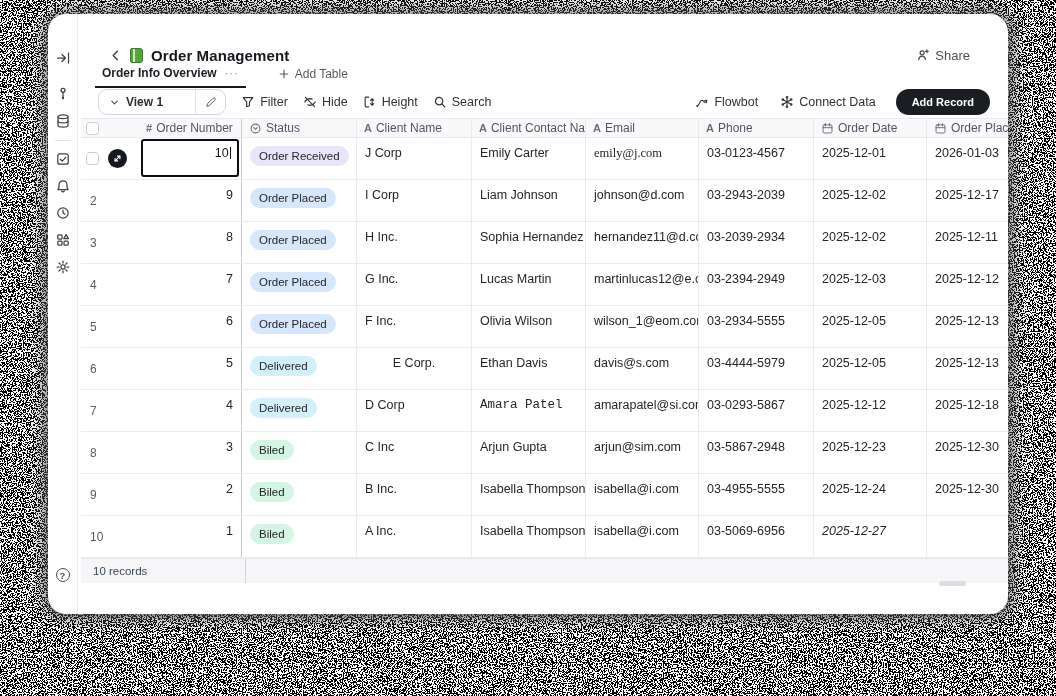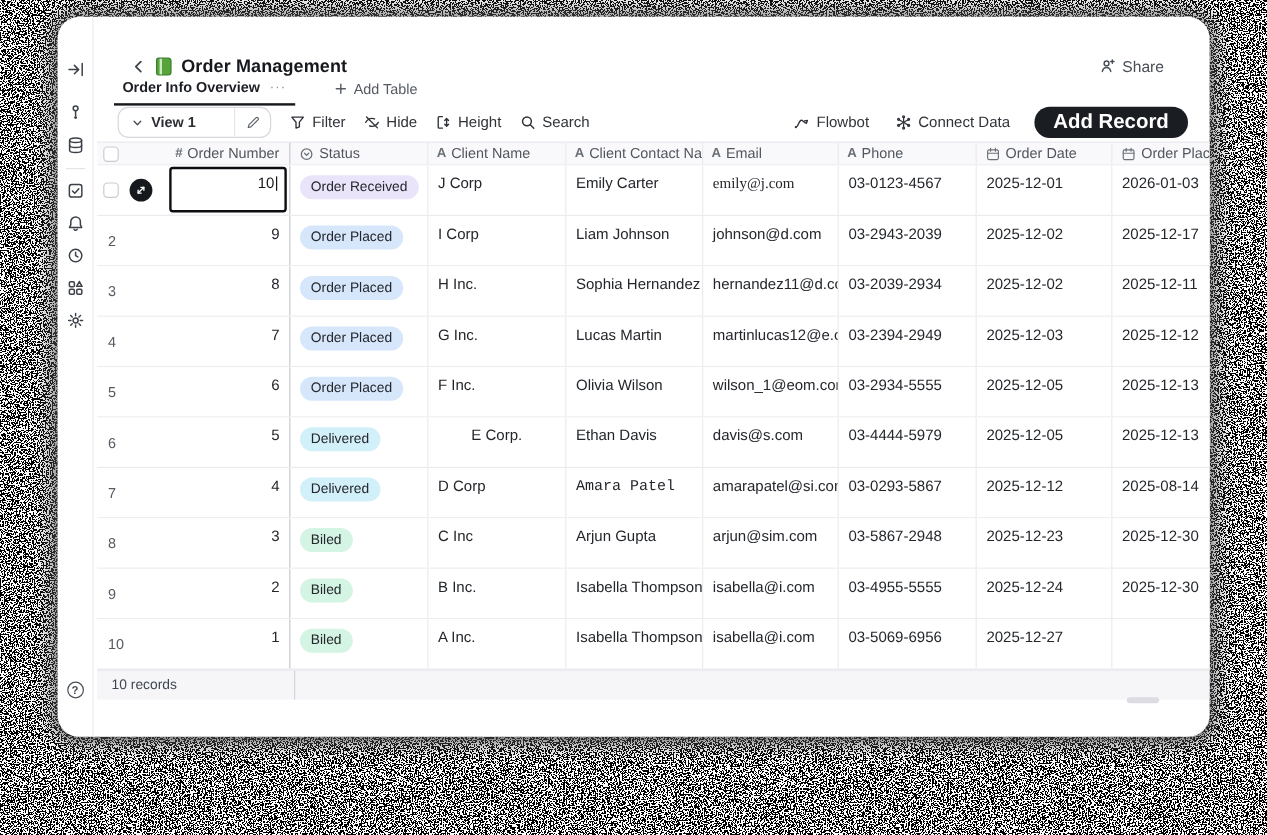--- a/index.html
+++ b/index.html
@@ -42,21 +42,21 @@
   .tab-dots { font-size:11px; color:#8a8f98; letter-spacing:1px; line-height:1; }
   .add-table-btn { display:flex; align-items:center; gap:5px; margin-left:32px; font-size:12px; font-weight:500; color:#565b63; background:none; border:none; cursor:pointer; padding-top:1px; }
 
   .toolbar { margin-top:2px; height:28px; display:flex; align-items:center; padding:0 18px 0 20px; }
   .view-select { display:flex; align-items:center; height:26px; border:1px solid #d7d7dd; border-radius:9px; overflow:hidden; background:#fff; }
   .view-main { display:flex; align-items:center; gap:6px; padding:0 10px; height:100%; cursor:pointer; }
   .view-label { font-size:12px; font-weight:600; color:#2b2f35; padding-right:22px; }
   .view-edit { width:30px; height:100%; display:flex; align-items:center; justify-content:center; border-left:1px solid #e4e4e9; color:#5a5f67; cursor:pointer; background:none; border-top:none;border-right:none;border-bottom:none; }
   .tool-btn { display:flex; align-items:center; gap:5px; font-size:12.5px; font-weight:500; color:#2f3339; background:none; border:none; cursor:pointer; margin-left:15px; }
   .tool-btn.right { margin-left:22px; }
-  .add-record-btn { margin-left:20px; height:26px; padding:0 16px; border-radius:13px; background:#1a1e23; color:#fff; font-size:17px; font-weight:600; border:none; cursor:pointer; }
+  .add-record-btn { margin-left:20px; height:26px; padding:0 16px; border-radius:13px; background:#1a1e23; color:#fff; font-size:11px; font-weight:600; border:none; cursor:pointer; }
 
   
   .grid { margin-top:2px; margin-left:3px; position:relative; }
   .grid-header { display:flex; height:20px; background:#f9f9fb; border-top:1px solid #e9e9ee; border-bottom:1px solid #e9e9ee; }
   .gh-gutter { width:58px; flex:0 0 58px; display:flex; align-items:center; padding-left:5px; }
   .gh-cell { display:flex; align-items:center; gap:4px; font-size:12px; font-weight:500; color:#51565f;
     border-right:1px solid #ebebef; padding-left:7px; white-space:nowrap; overflow:hidden; }
   .gh-cell.frozen { border-right:1px solid #c9c9d1; }
   .field-glyph { font-size:11px; font-weight:600; color:#6a7077; }
   .checkbox { width:13px; height:13px; border:1.5px solid #c9ccd2; border-radius:3.5px; background:#fff; cursor:pointer; }
@@ -436,21 +436,21 @@
             <div class="g-gutter">
               <span class="row-num">7</span>
             </div>
             <div class="g-cell num frozen" style="width: 103px; flex: 0 0 103px;">4</div>
             <div class="g-cell" style="width: 115px; flex: 0 0 115px;"><span class="badge" style="background: rgb(210, 240, 249);">Delivered</span></div>
             <div class="g-cell" style="width: 115px; flex: 0 0 115px;">D Corp</div>
             <div class="g-cell" style="width: 114px; flex: 0 0 114px; font-family: Liberation Mono, monospace;">Amara Patel</div>
             <div class="g-cell" style="width: 113px; flex: 0 0 113px;">amarapatel@si.com</div>
             <div class="g-cell" style="width: 115px; flex: 0 0 115px;">03-0293-5867</div>
             <div class="g-cell" style="width: 113px; flex: 0 0 113px;">2025-12-12</div>
-            <div class="g-cell" style="width: 115px; flex: 0 0 115px;">2025-08-14</div>
+            <div class="g-cell" style="width: 115px; flex: 0 0 115px;">2025-12-18</div>
           </div>
           <div class="g-row">
             <div class="g-gutter">
               <span class="row-num">8</span>
             </div>
             <div class="g-cell num frozen" style="width: 103px; flex: 0 0 103px;">3</div>
             <div class="g-cell" style="width: 115px; flex: 0 0 115px;"><span class="badge" style="background: rgb(212, 244, 228);">Biled</span></div>
             <div class="g-cell" style="width: 115px; flex: 0 0 115px;">C Inc</div>
             <div class="g-cell" style="width: 114px; flex: 0 0 114px;">Arjun Gupta</div>
             <div class="g-cell" style="width: 113px; flex: 0 0 113px;">arjun@sim.com</div>
@@ -474,21 +474,21 @@
           <div class="g-row">
             <div class="g-gutter">
               <span class="row-num">10</span>
             </div>
             <div class="g-cell num frozen" style="width: 103px; flex: 0 0 103px;">1</div>
             <div class="g-cell" style="width: 115px; flex: 0 0 115px;"><span class="badge" style="background: rgb(212, 244, 228);">Biled</span></div>
             <div class="g-cell" style="width: 115px; flex: 0 0 115px;">A Inc.</div>
             <div class="g-cell" style="width: 114px; flex: 0 0 114px;">Isabella Thompson</div>
             <div class="g-cell" style="width: 113px; flex: 0 0 113px;">isabella@i.com</div>
             <div class="g-cell" style="width: 115px; flex: 0 0 115px;">03-5069-6956</div>
-            <div class="g-cell" style="width: 113px; flex: 0 0 113px;">2025-12-27</div>
+            <div class="g-cell" style="width: 113px; flex: 0 0 113px; font-style: italic;">2025-12-27</div>
           </div>
         </div>
       <div class="grid-footer">
         <span class="records-count">10 records</span>
         <span class="footer-divider"></span>
       </div>
     </div>
 
     <div class="hscroll-thumb"></div>
   </div>

